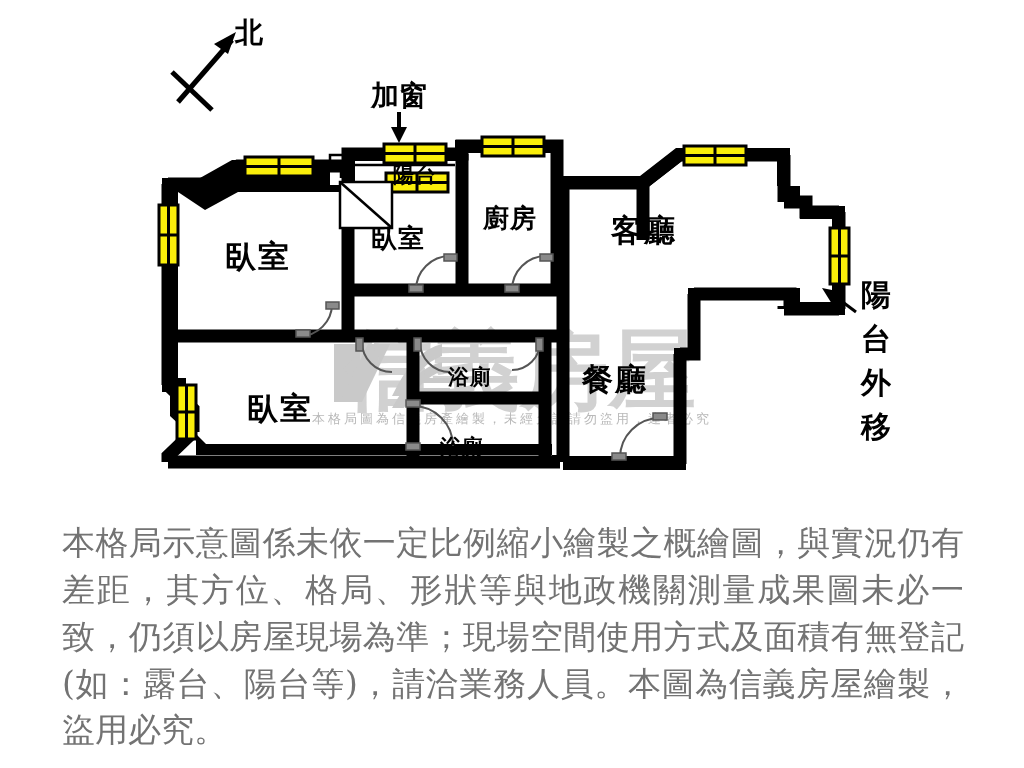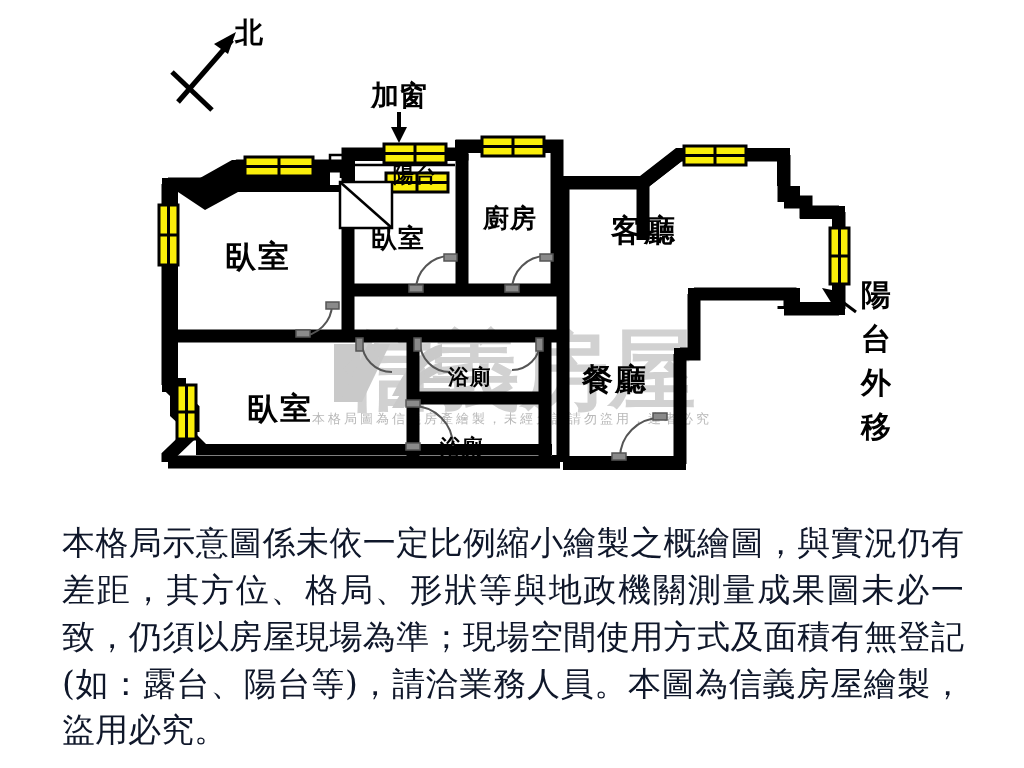--- a/index.html
+++ b/index.html
@@ -34,21 +34,21 @@
   .wm-text{
     font-family:"DejaVu Sans","Liberation Sans",sans-serif;
     font-size:13px;fill:#b9b9b9;letter-spacing:3px;text-anchor:middle;
   }
 
   #disclaimer{
     position:absolute;left:0;top:500px;width:1024px;height:268px;
     box-sizing:border-box;
     padding:20px 60px 0 62px;
     font-family:"DejaVu Serif","Liberation Serif",serif;
-    font-size:33px;line-height:1.42;color:#0f172a;
+    font-size:33px;line-height:1.42;color:#737373;
     text-align:justify;text-align-last:left;
     letter-spacing:0px;
   }
 </style>
 </head>
 <body>
 
 <div id="plan-wrap">
 <svg id="plan-svg" width="1024" height="500" viewBox="0 0 1024 500" xmlns="http://www.w3.org/2000/svg">
 

